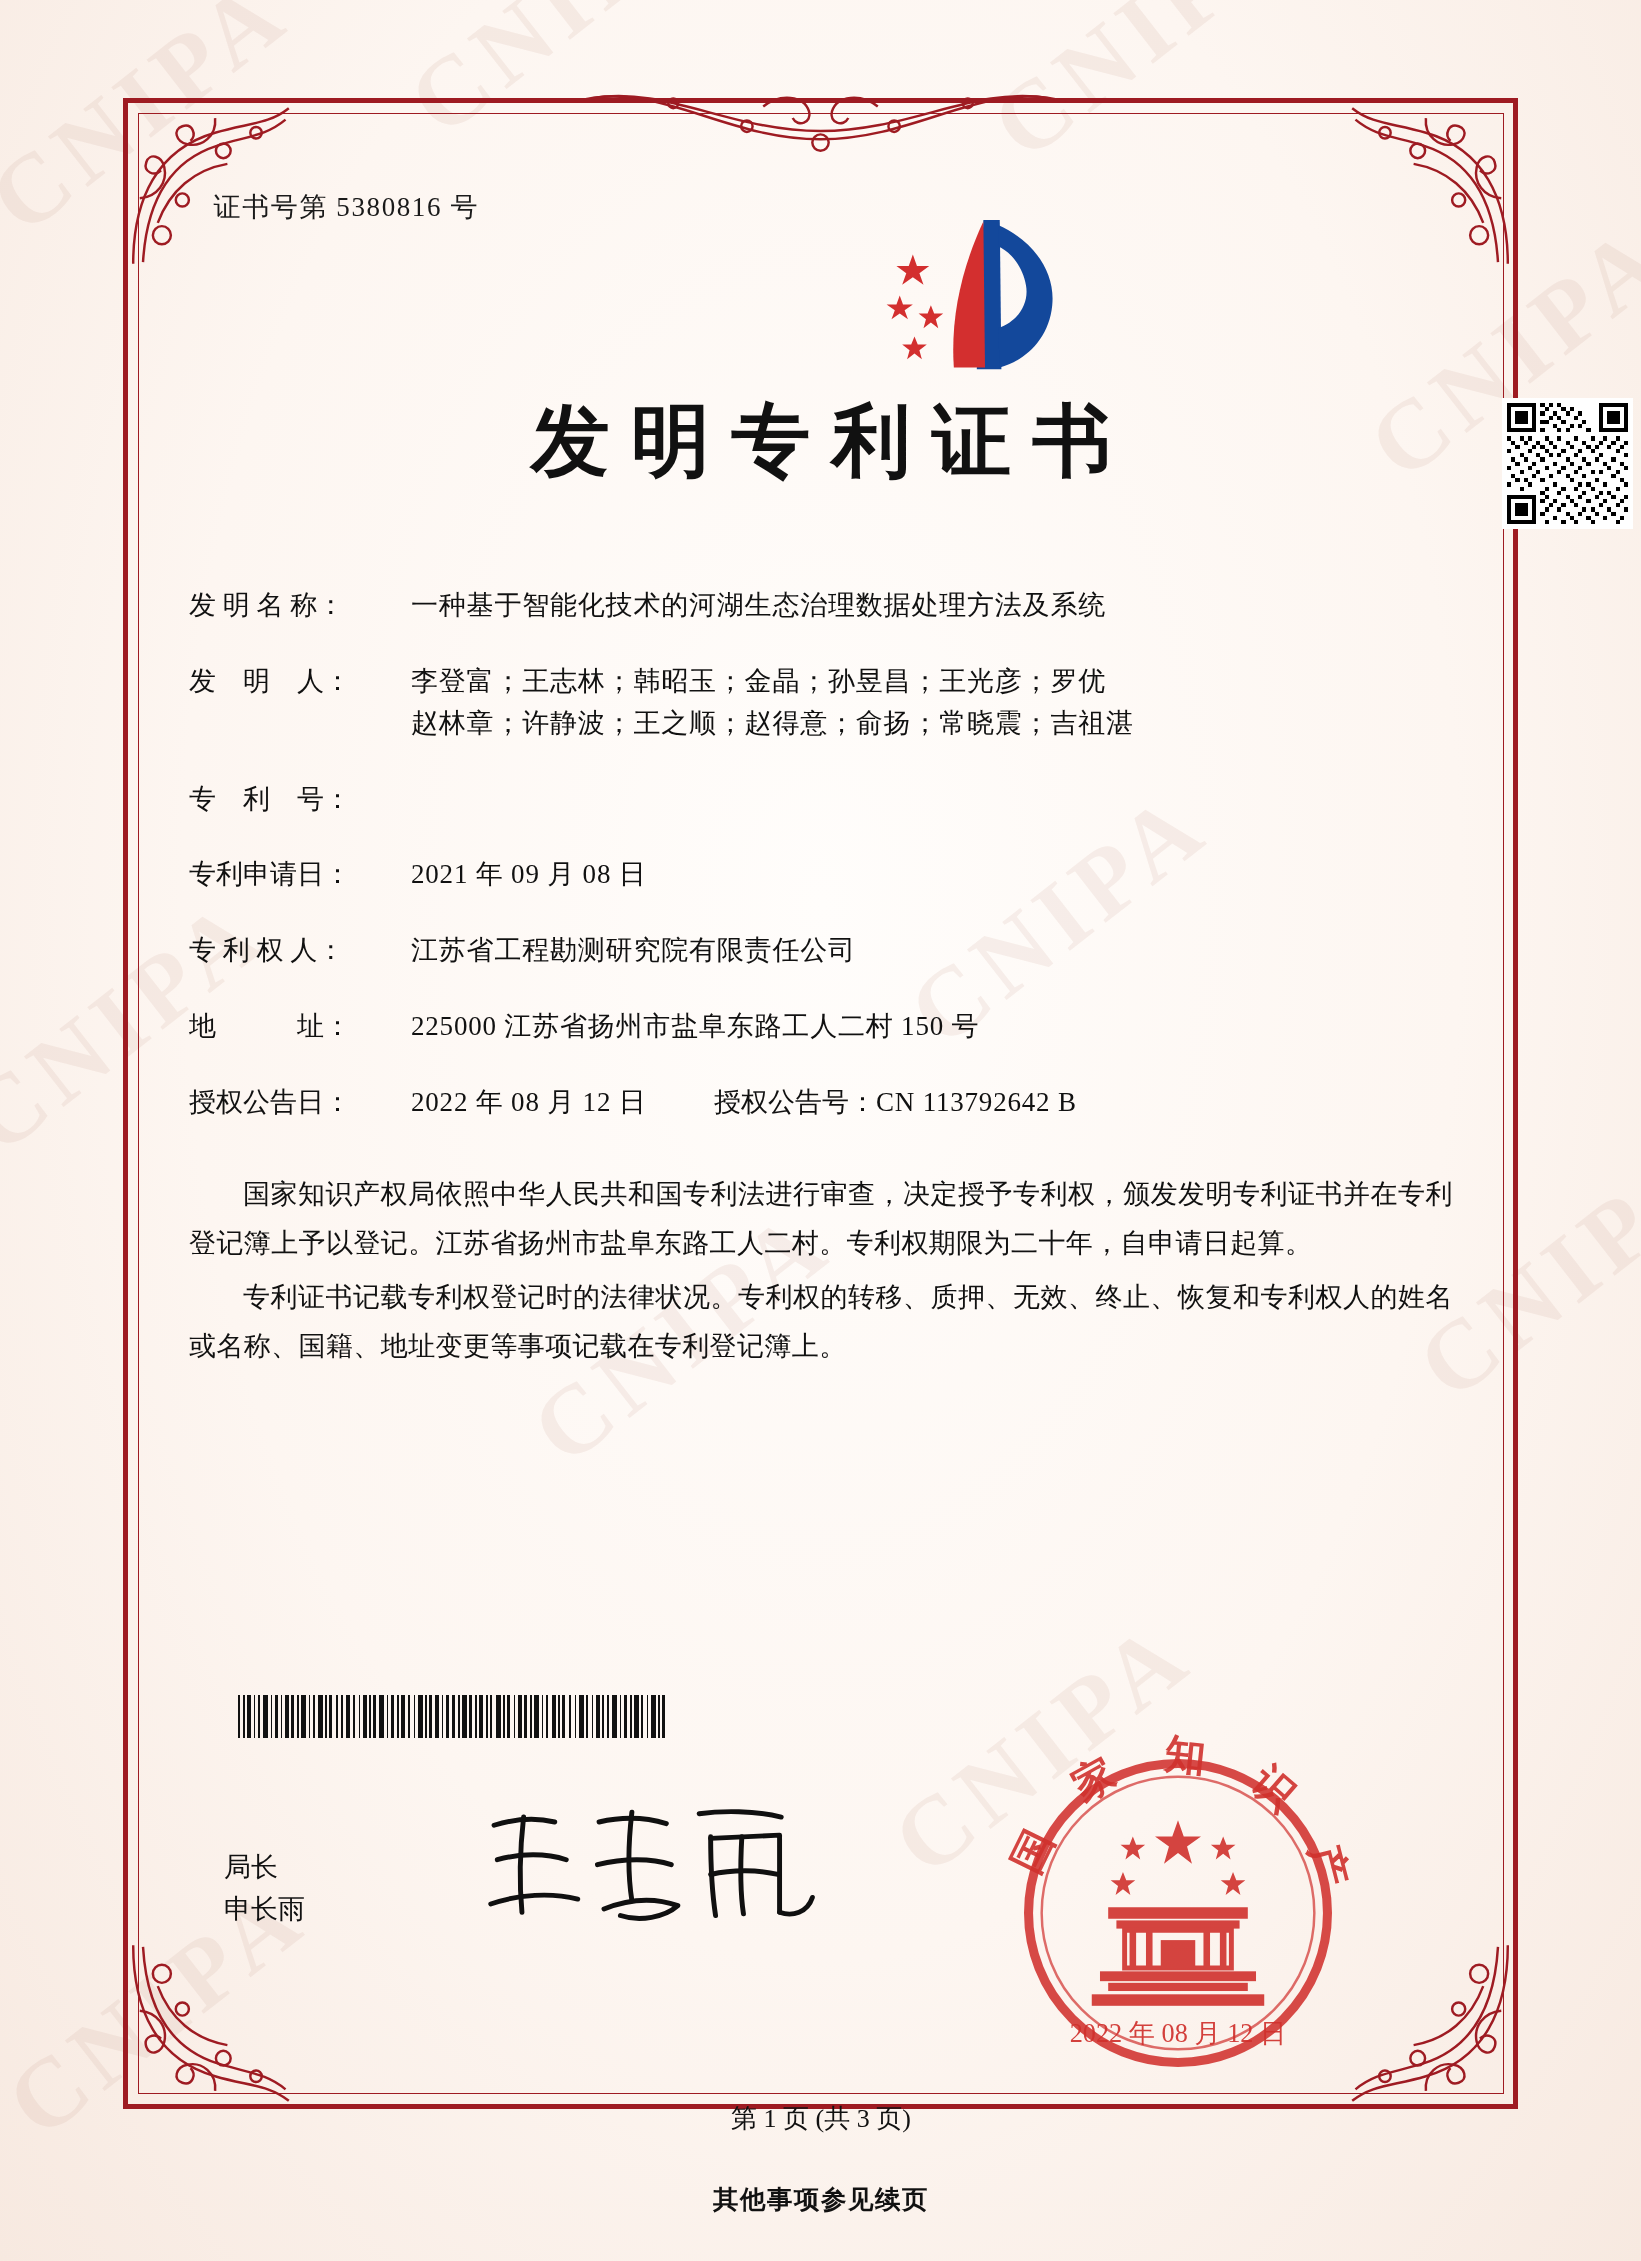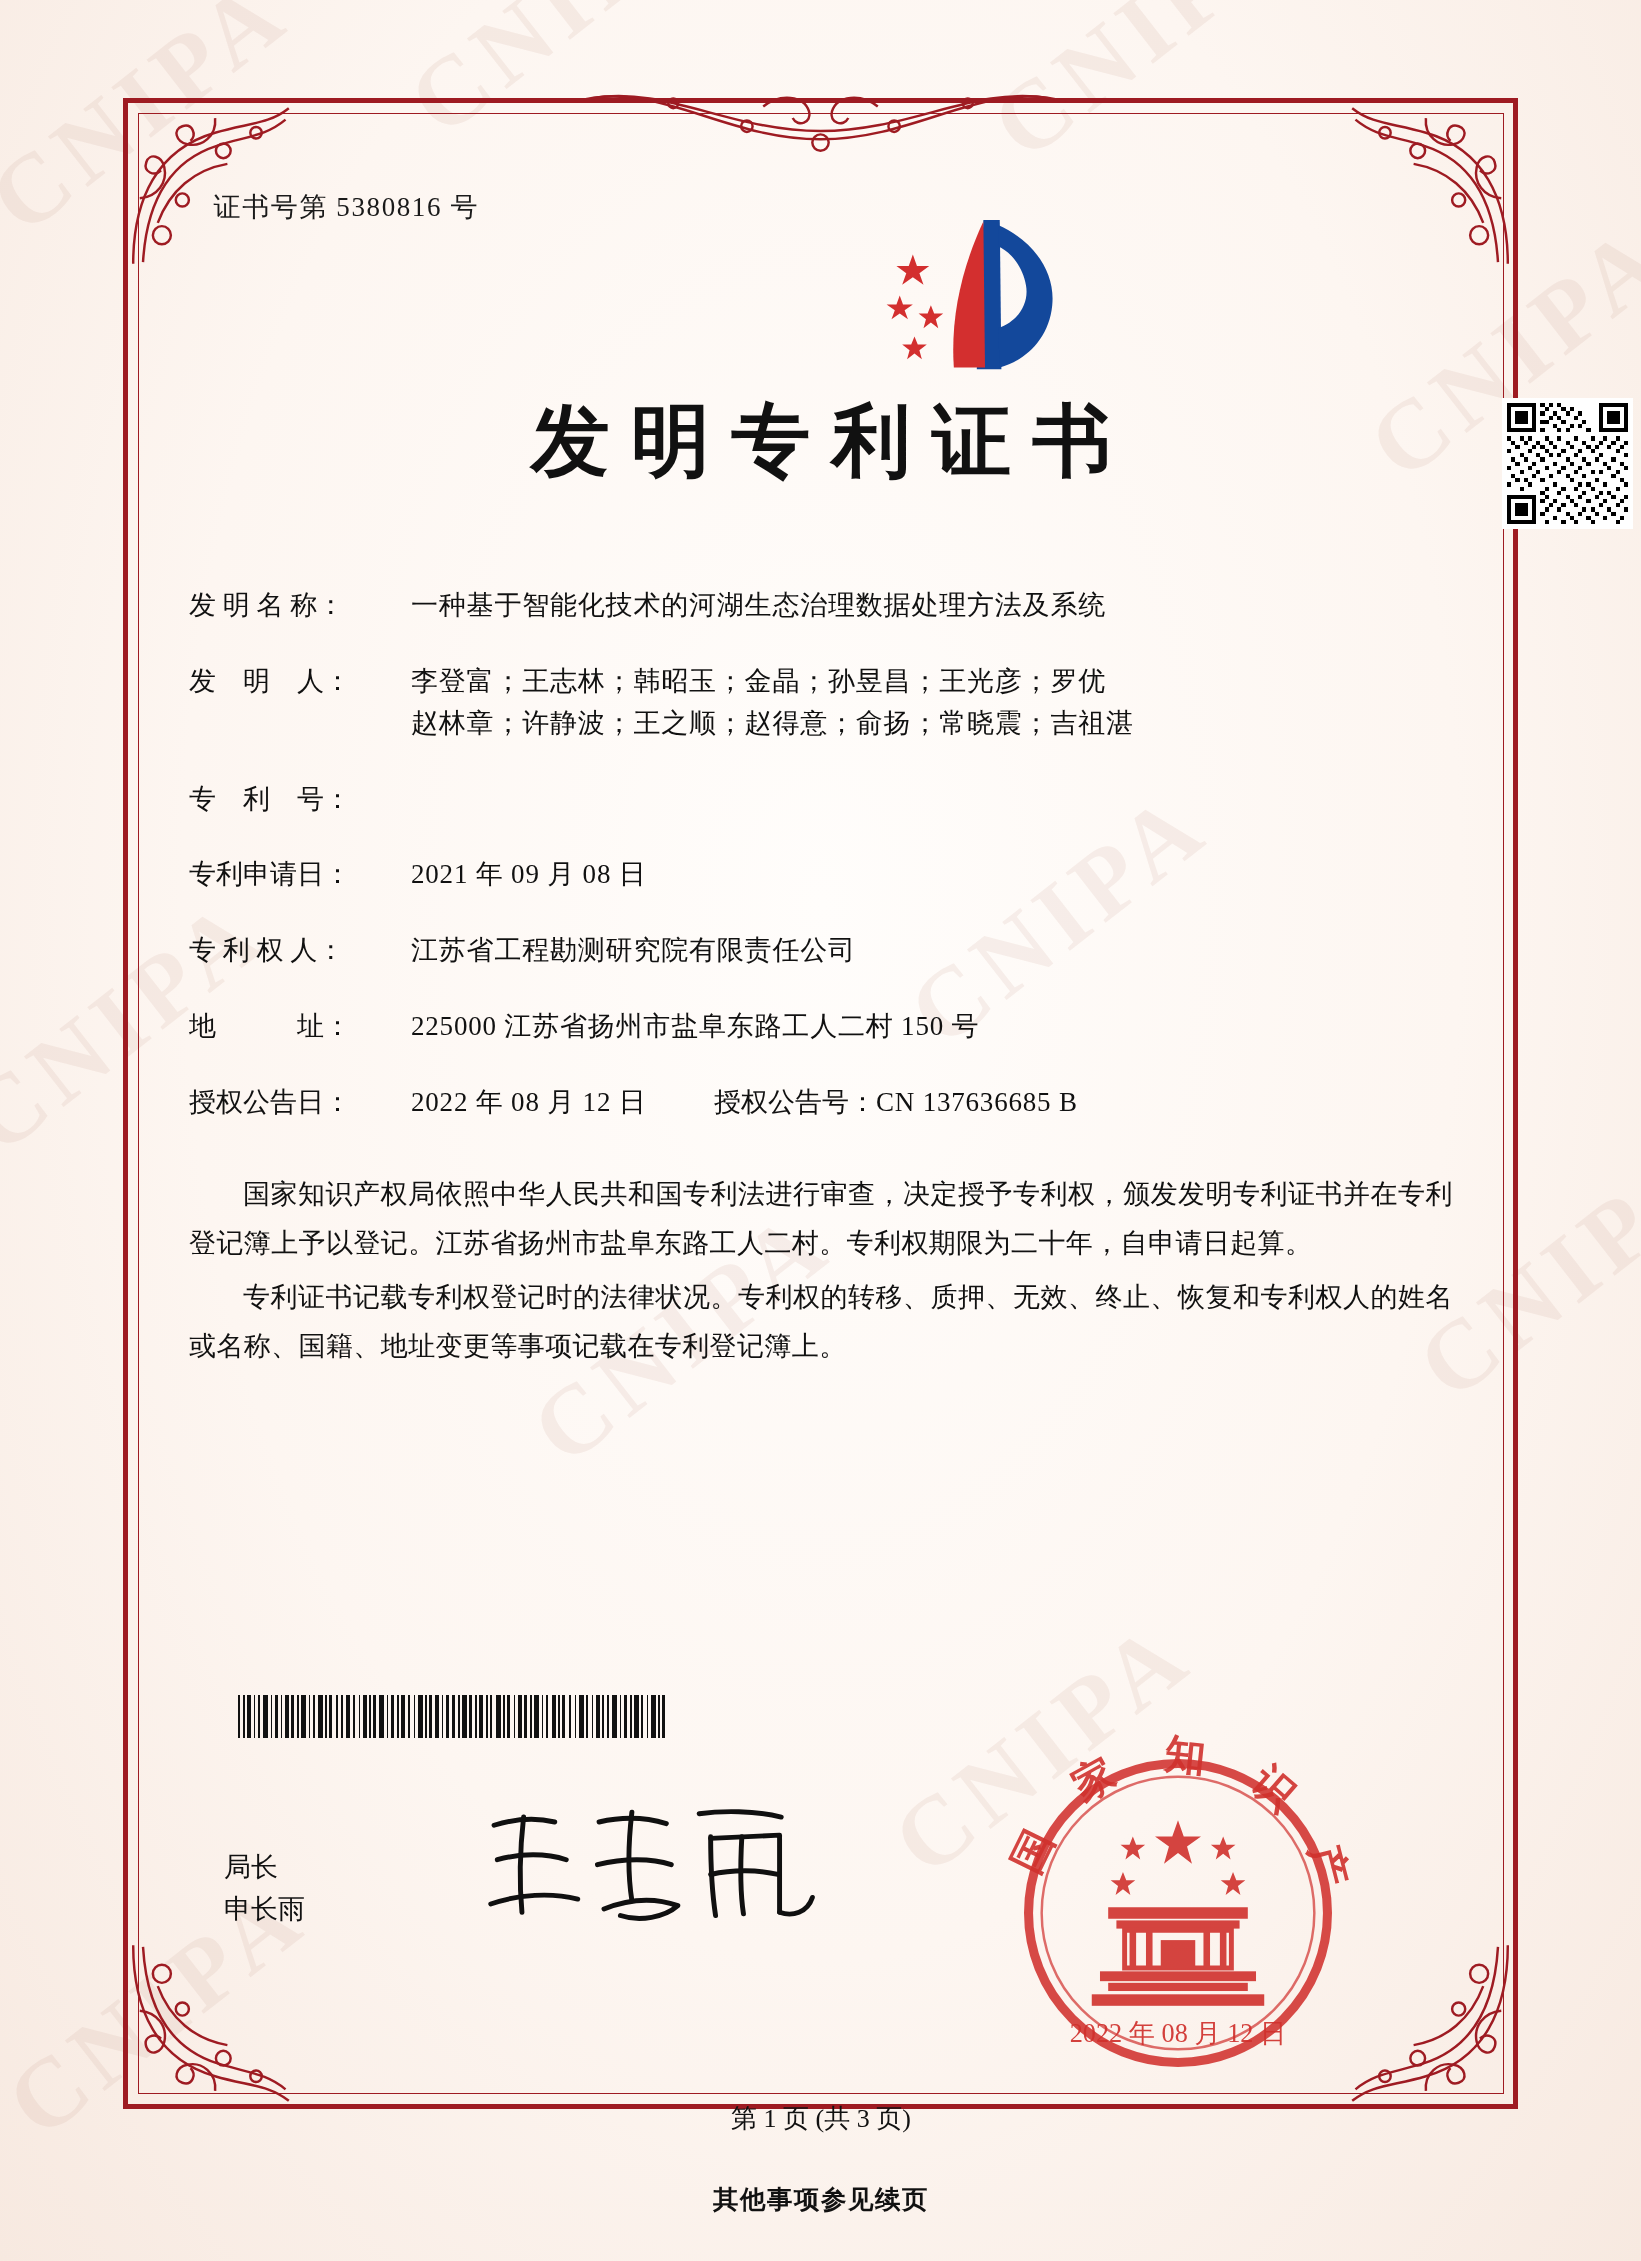--- a/index.html
+++ b/index.html
@@ -580,21 +580,21 @@
         <div class="val">225000 江苏省扬州市盐阜东路工人二村 150 号</div>
       </div>
 
       <div class="row-grant">
         <div class="grant-left">
           <div class="lbl">授权公告日：</div>
           <div class="val">2022 年 08 月 12 日</div>
         </div>
         <div class="grant-right">
           <div class="lbl">授权公告号：</div>
-          <div class="val">CN 137636685 B</div>
+          <div class="val">CN 113792642 B</div>
         </div>
       </div>
 
     </div>
 
     <div class="paras">
       <p class="para">国家知识产权局依照中华人民共和国专利法进行审查，决定授予专利权，颁发发明专利证书并在专利登记簿上予以登记。江苏省扬州市盐阜东路工人二村。专利权期限为二十年，自申请日起算。</p>
       <p class="para">专利证书记载专利权登记时的法律状况。专利权的转移、质押、无效、终止、恢复和专利权人的姓名或名称、国籍、地址变更等事项记载在专利登记簿上。</p>
     </div>
 

